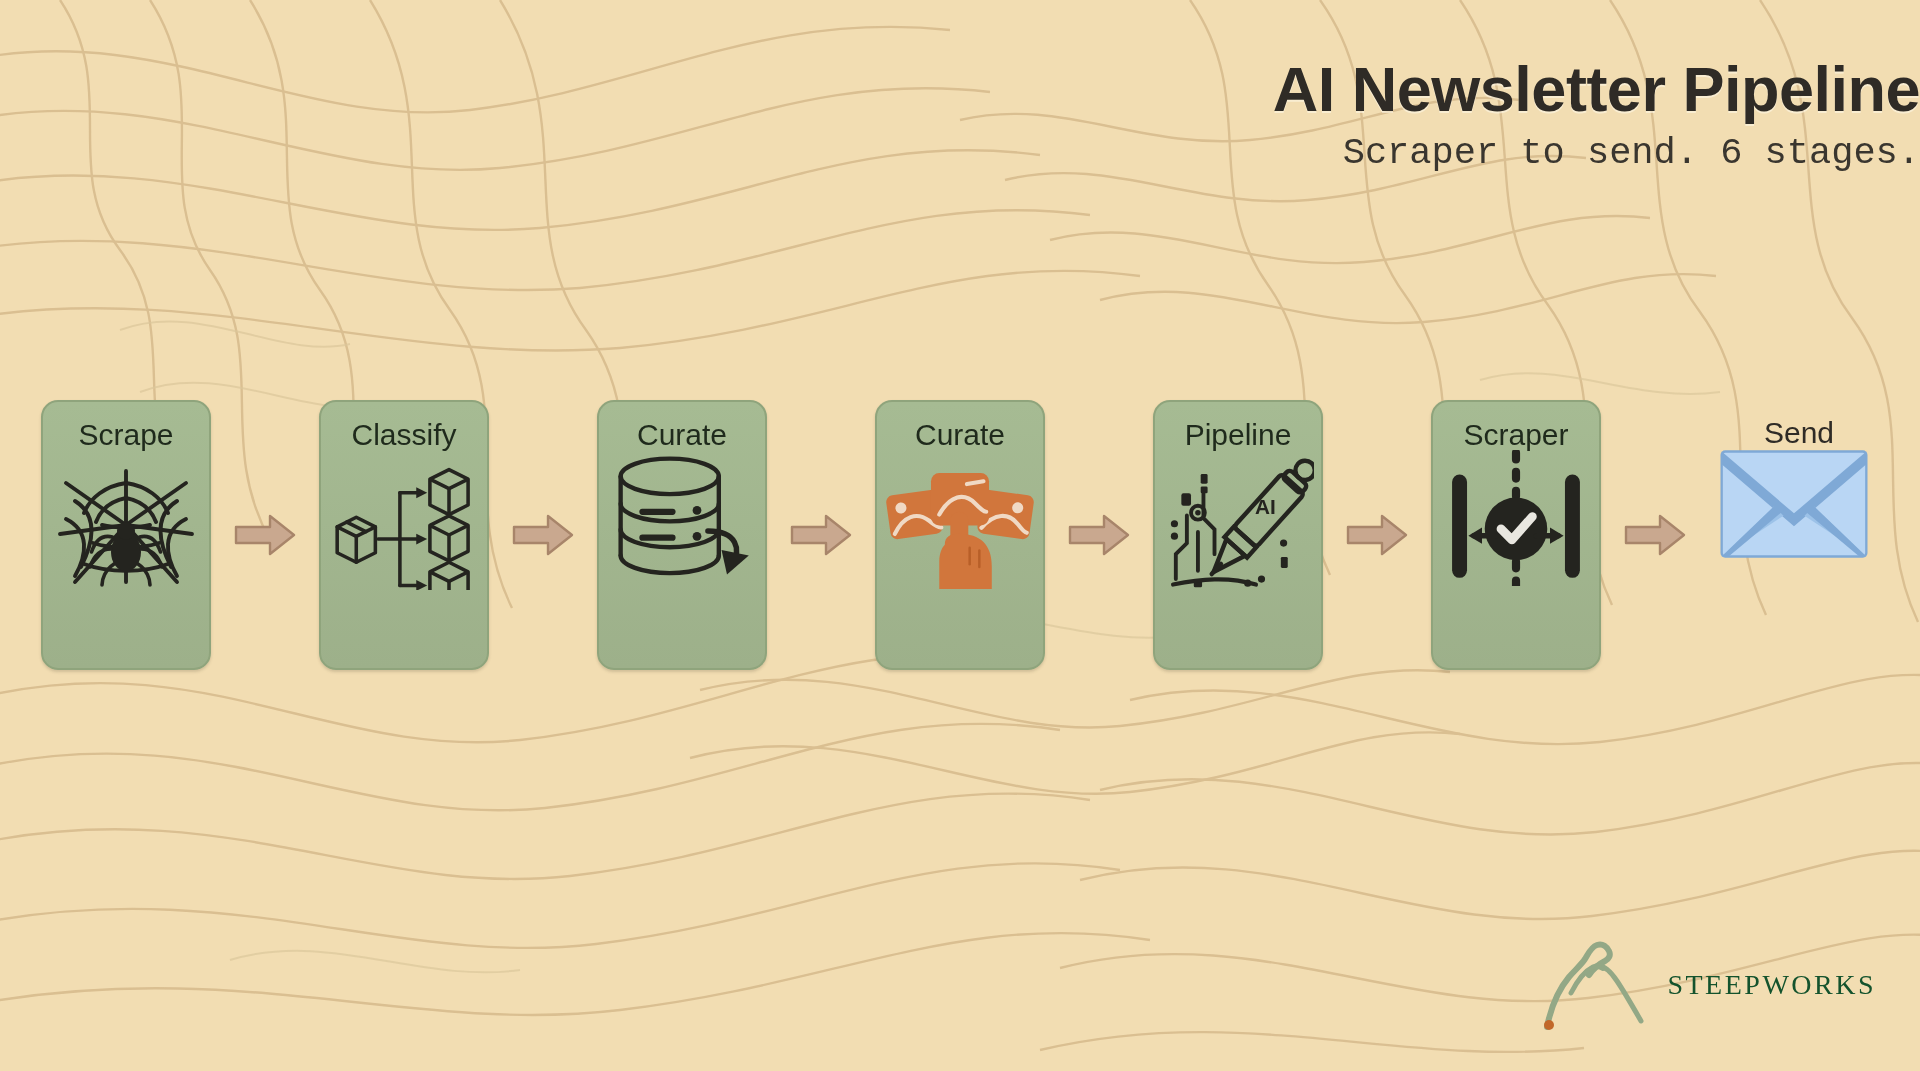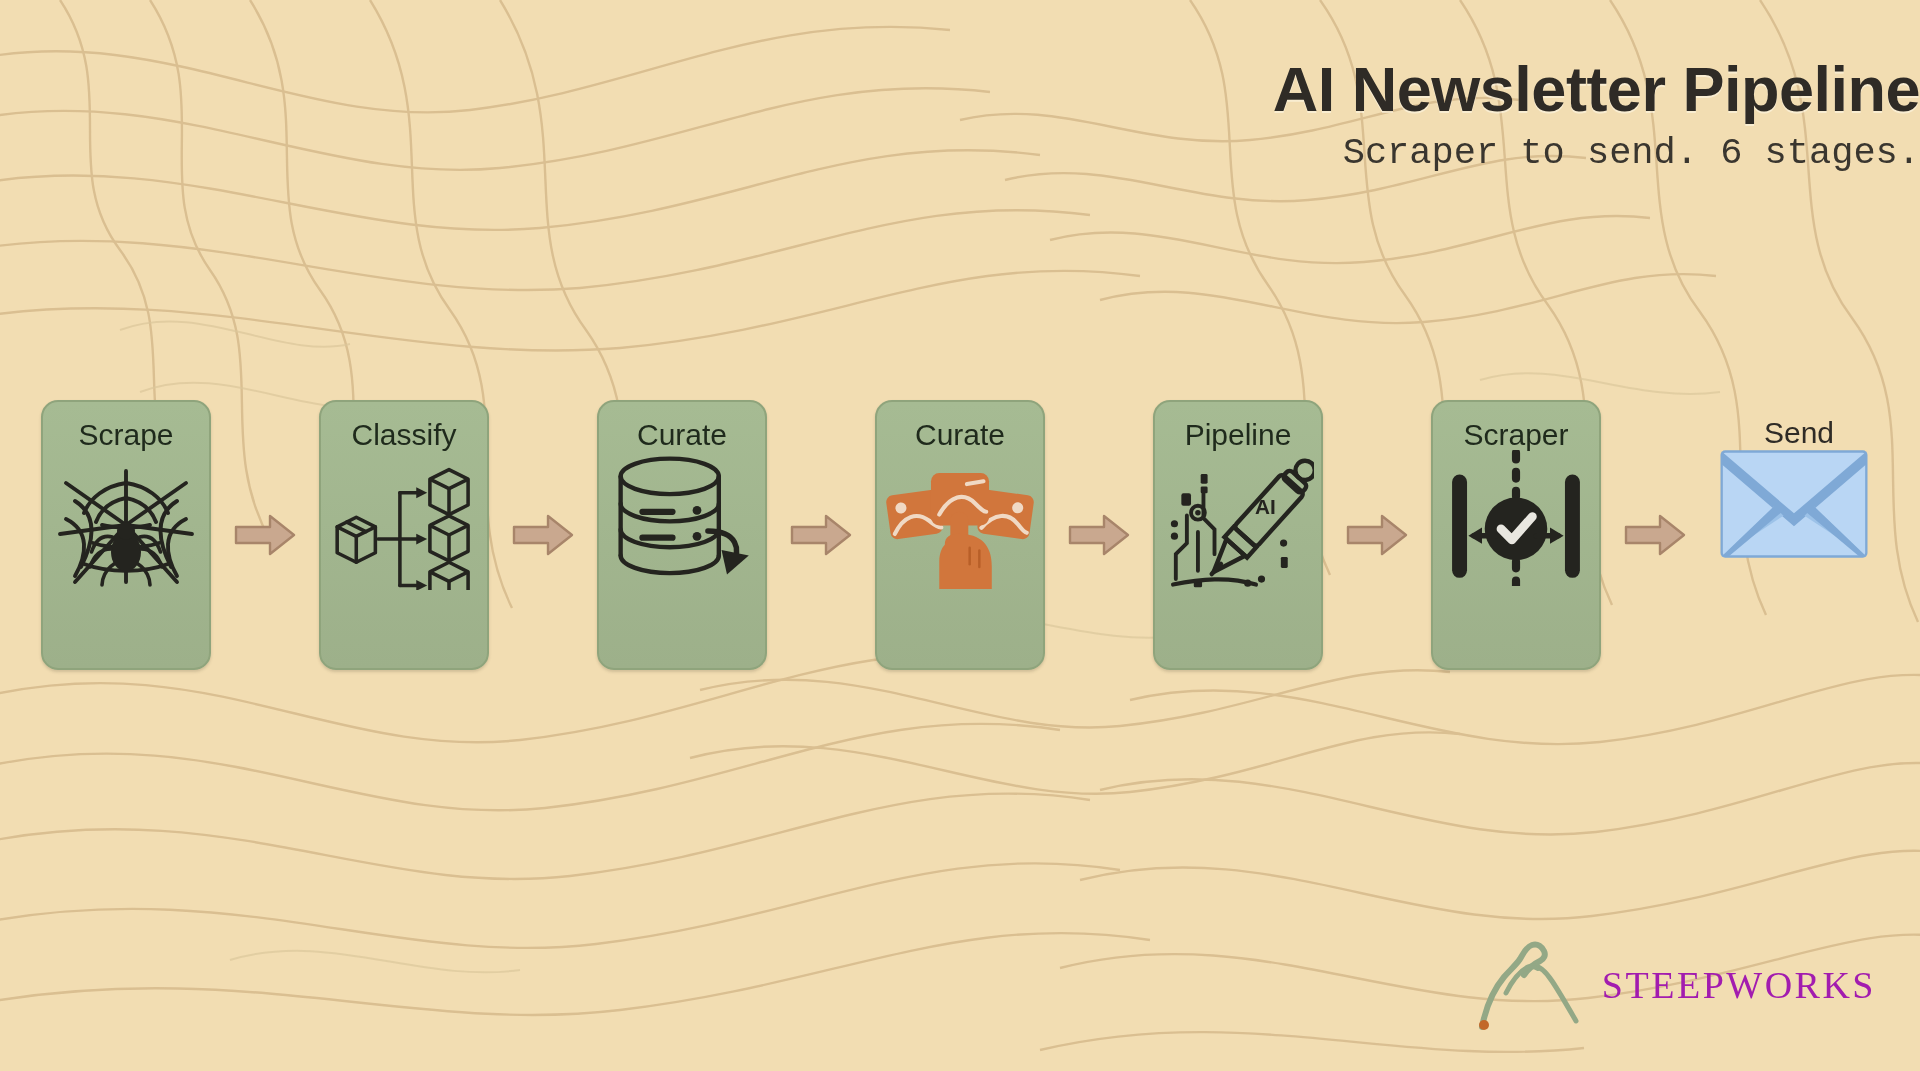--- a/index.html
+++ b/index.html
@@ -129,23 +129,23 @@
     right:44px;
     bottom:38px;
     display:flex;
     align-items:center;
     gap:14px;
     z-index:3;
   }
   .brand-mark { width:112px; height:96px; display:block; }
   .brand-text {
     font-family:"Liberation Serif", serif;
-    font-size:38px;
+    font-size:28px;
     letter-spacing:2.5px;
-    color:#a21caf;
+    color:#14532d;
     line-height:1;
   }
 </style>
 </head>
 <body>
 
 <svg id="bg-topo" viewBox="0 0 1920 1071" preserveAspectRatio="none" xmlns="http://www.w3.org/2000/svg">
   <rect x="0" y="0" width="1920" height="1071" fill="#f2ddb2"></rect>
   <g fill="none" stroke="#d6ba8c" stroke-width="2.4" opacity="0.85">
     <path d="M-30,60 C160,20 300,130 470,110 C640,90 760,10 950,30"></path>

